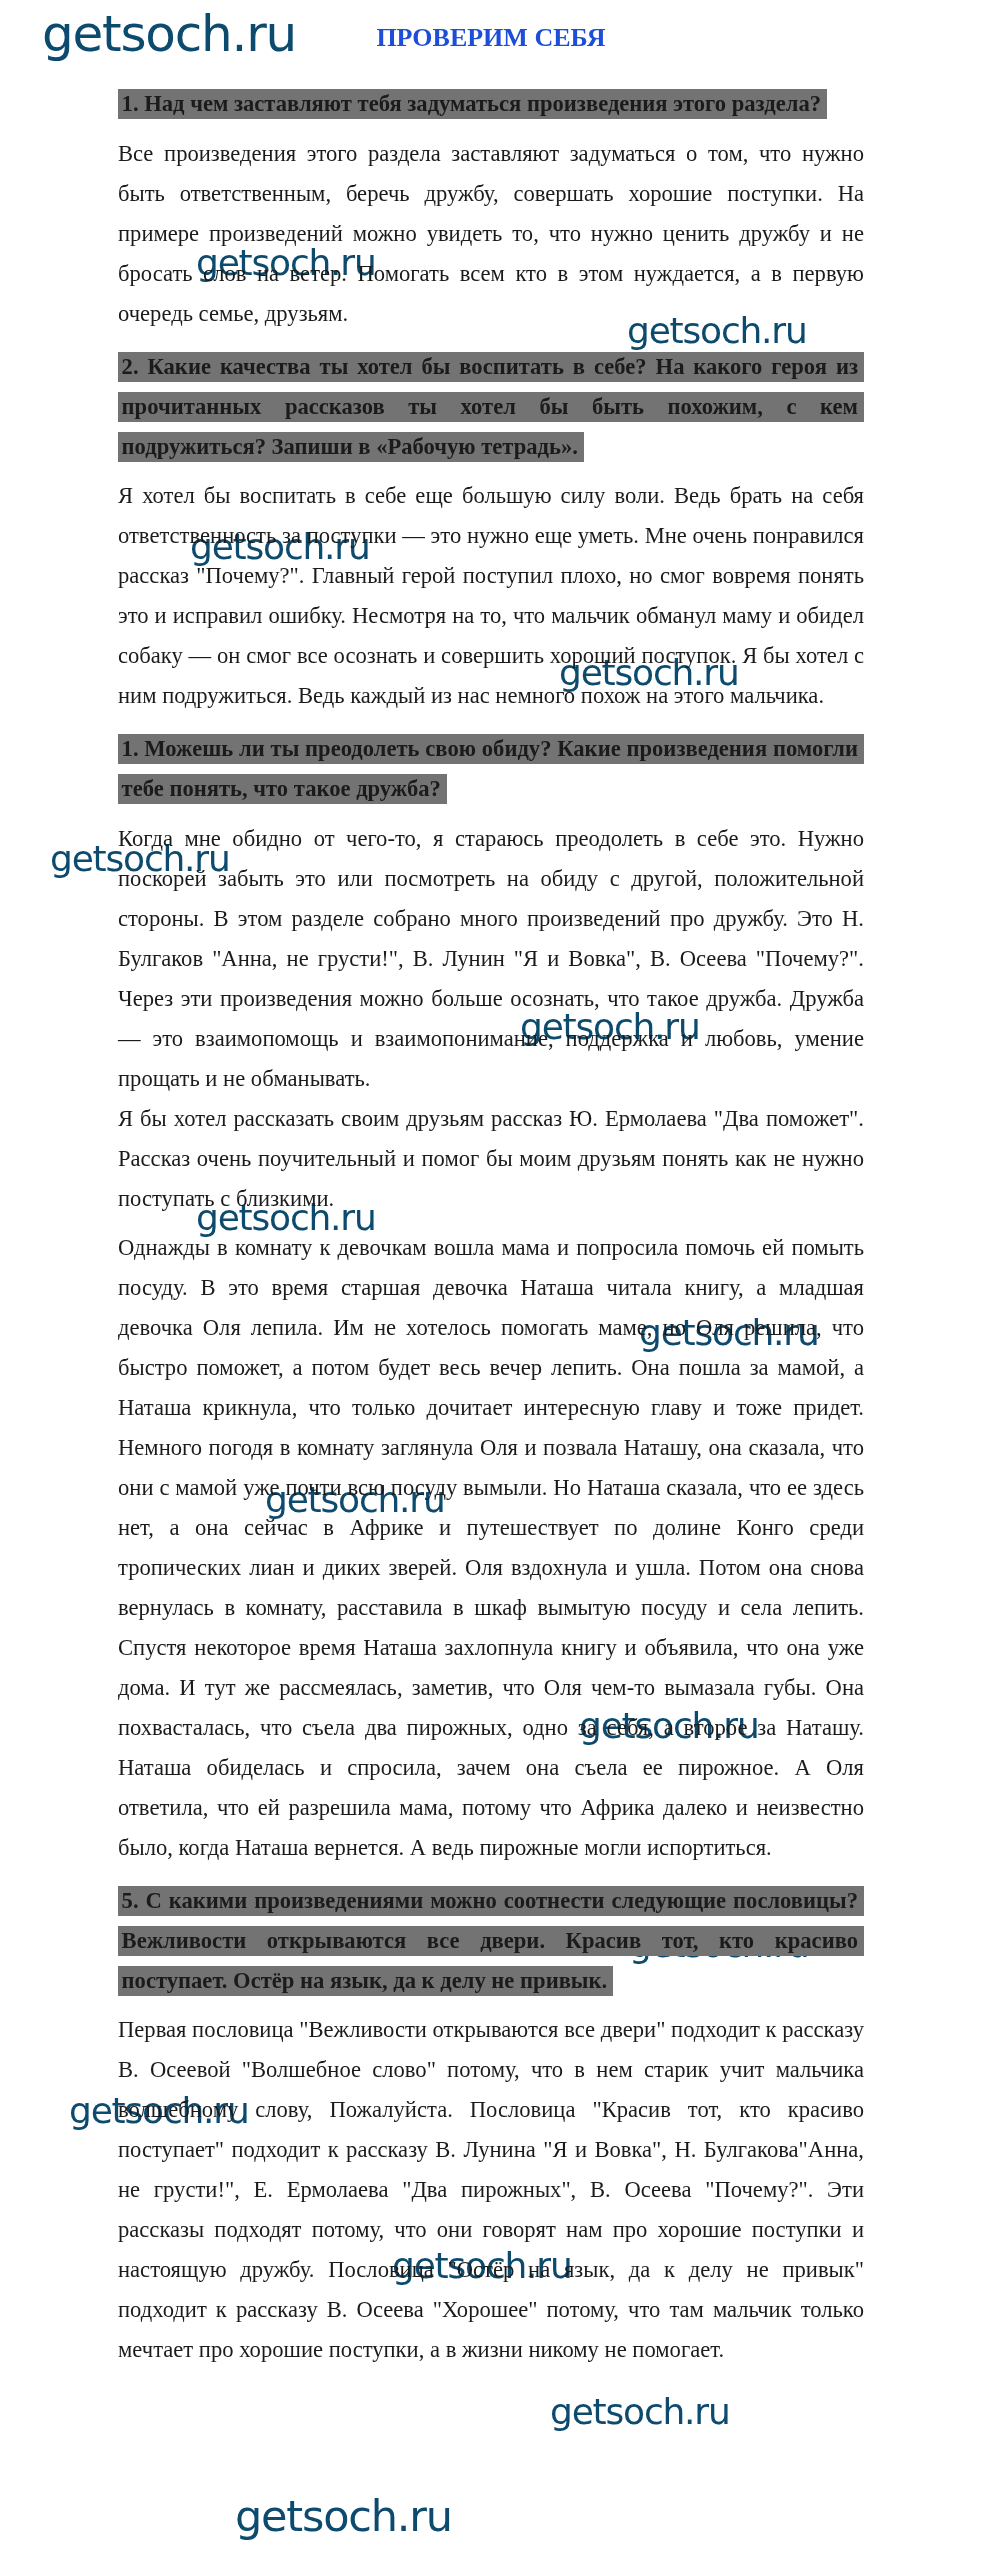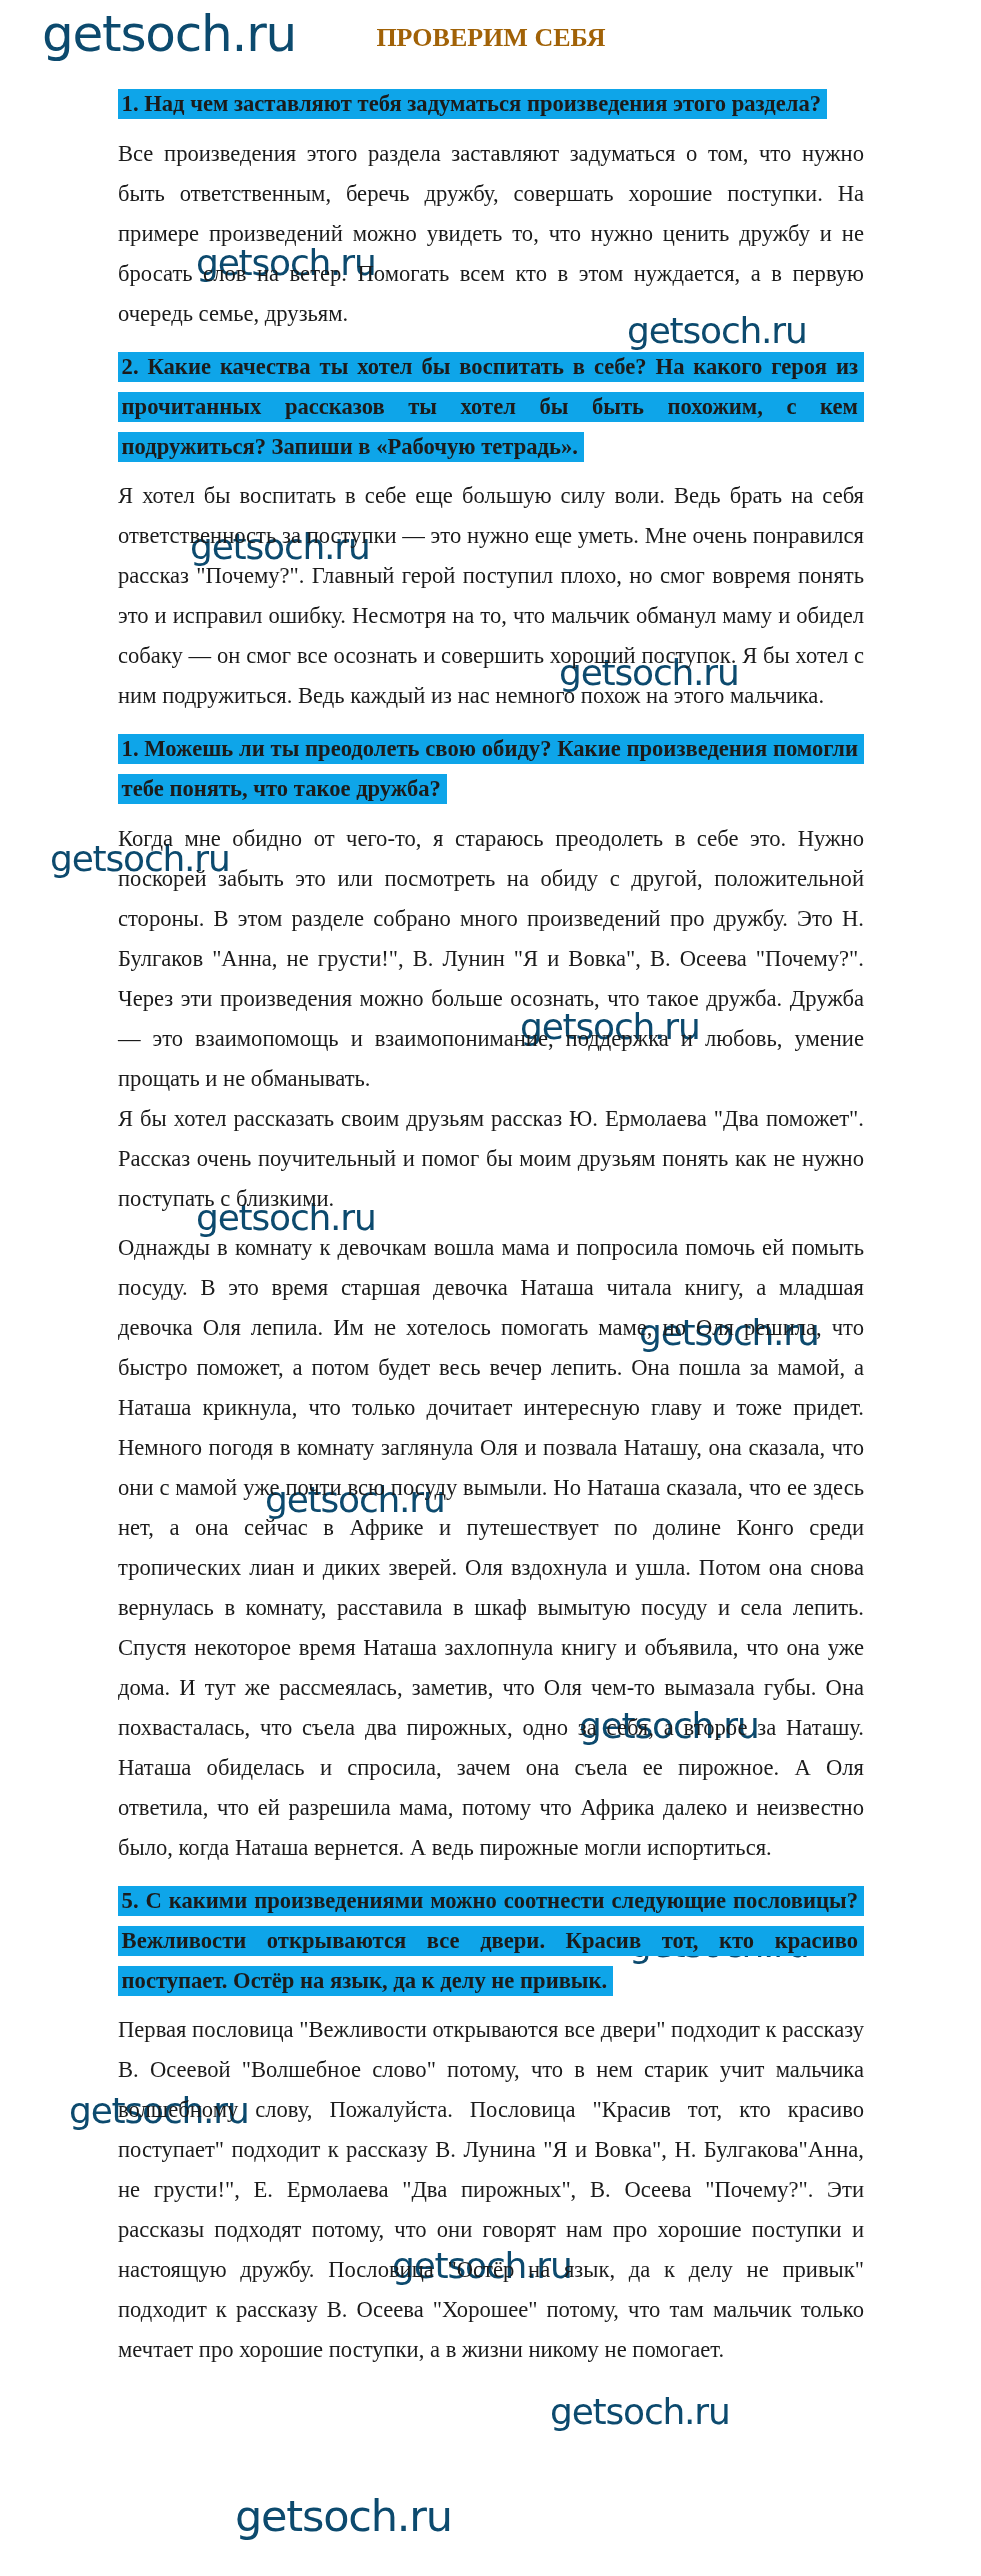--- a/index.html
+++ b/index.html
@@ -23,34 +23,34 @@
     z-index: 1;
     margin: 0 118px;
     padding-top: 18px;
   }
   .title {
     font-family: "Liberation Serif", serif;
     font-weight: bold;
     font-size: 26px;
     line-height: 40px;
     text-align: center;
-    color: #a16207;
+    color: #1d4ed8;
   }
   p {
     margin: 0;
     font-family: "Liberation Serif", serif;
     font-size: 22.6px;
     line-height: 40px;
     color: #1b1b1b;
     text-align: justify;
   }
   .q { font-weight: bold; margin: 13px 0 9.5px 0; }
   .q1 { margin-top: 26px; }
   .hl {
-    background: #0ea5e9;
+    background: #737373;
     padding: 1.8px 6px 3px 3.6px;
     -webkit-box-decoration-break: clone;
     box-decoration-break: clone;
   }
   .story { margin-top: 9px; }
 </style>
 </head>
 <body>
 
 <div class="wm" style="left:42px;  top:4.7px;    font-size:50px;">getsoch.ru</div>

